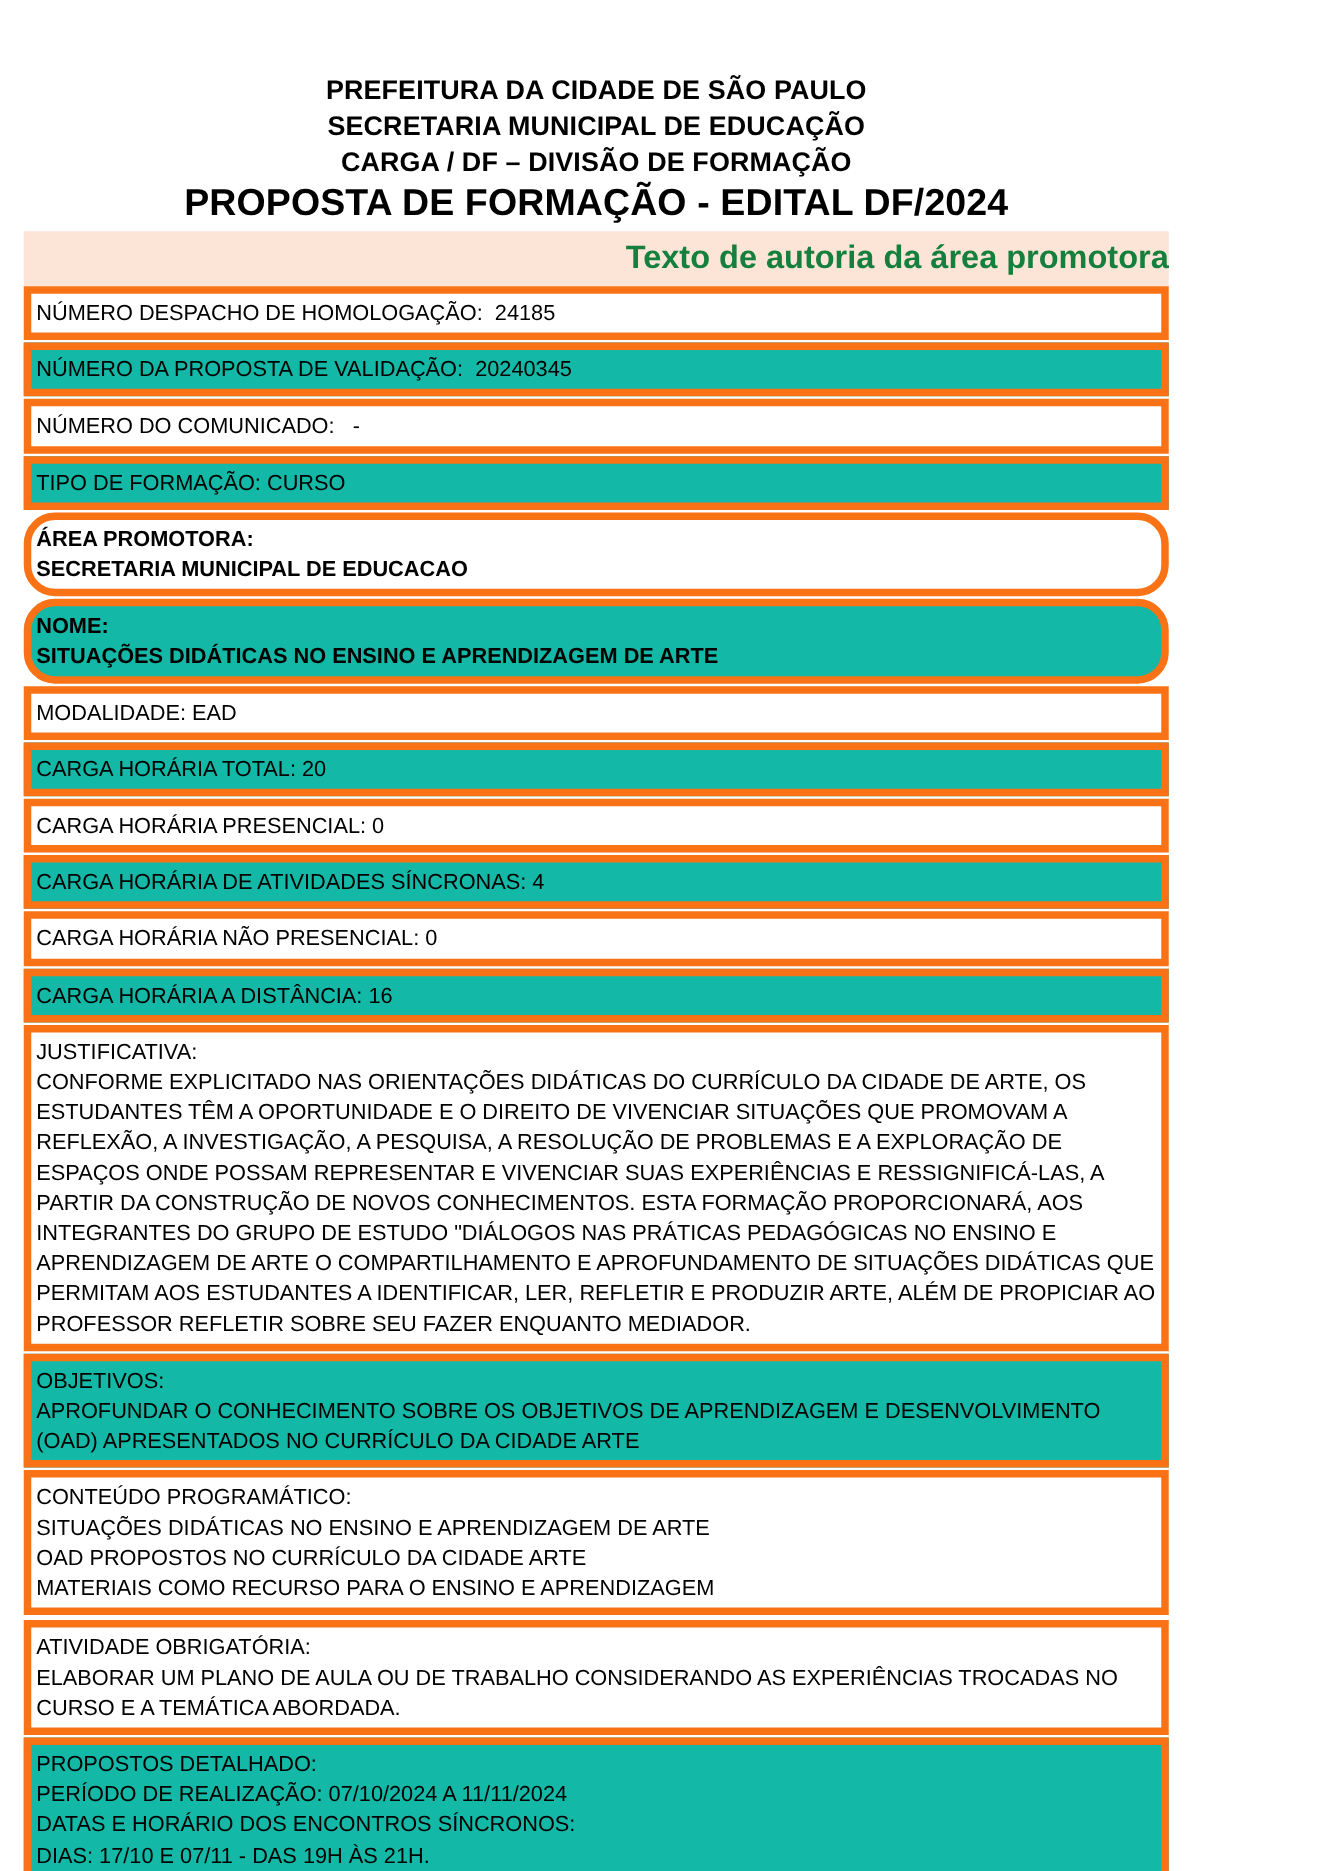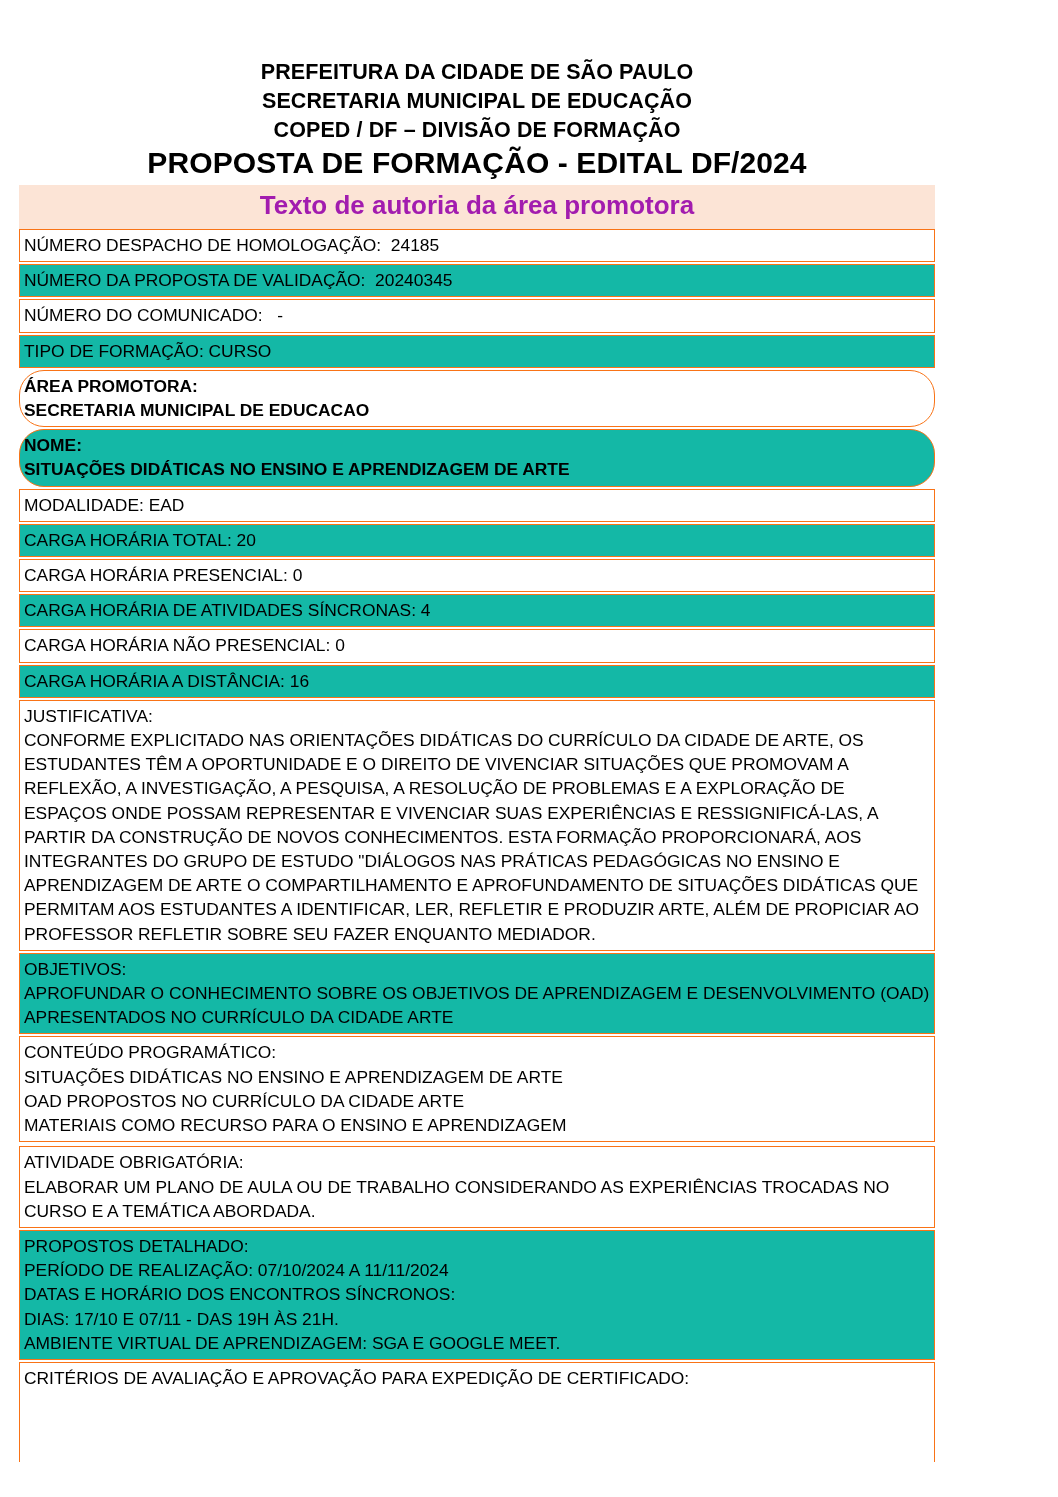--- a/index.html
+++ b/index.html
@@ -44,36 +44,37 @@
   
   .banner {
     margin: 6px auto 0 auto;
     width: 916px;
     background: #fce4d6;
     text-align: center;
     padding: 4px 0 8px 0;
     box-sizing: border-box;
   }
   .banner-title {
-    color: #a21caf;
+    color: #15803d;
     font-weight: bold;
     font-size: 26px;
     line-height: 32px;
+    text-align: right;
   }
 
   
   .form-table {
     margin: 0 auto;
     width: 916px;
     border-collapse: separate;
     border-spacing: 0;
     table-layout: fixed;
   }
   .form-table td {
-    border: 1px solid #f97316;
+    border: 6px solid #f97316;
     padding: 3px 4px 4px 4px;
     vertical-align: top;
     font-size: 17.4px;
     line-height: 24.2px;
     background: #ffffff;
     word-wrap: break-word;
   }
   .form-table tr.shade td {
     background: #14b8a6;
   }
@@ -99,21 +100,21 @@
   }
 </style>
 </head>
 <body>
 
 <div class="page">
 
   <div class="doc-header">
     <div class="hline">PREFEITURA DA CIDADE DE SÃO PAULO</div>
     <div class="hline">SECRETARIA MUNICIPAL DE EDUCAÇÃO</div>
-    <div class="hline">COPED / DF – DIVISÃO DE FORMAÇÃO</div>
+    <div class="hline">CARGA / DF – DIVISÃO DE FORMAÇÃO</div>
     <div class="hline big">PROPOSTA DE FORMAÇÃO - EDITAL DF/2024</div>
   </div>
 
   <div class="banner">
     <div class="banner-title">Texto de autoria da área promotora</div>
   </div>
 
   <table class="form-table">
     <tbody>
         <tr class="">

